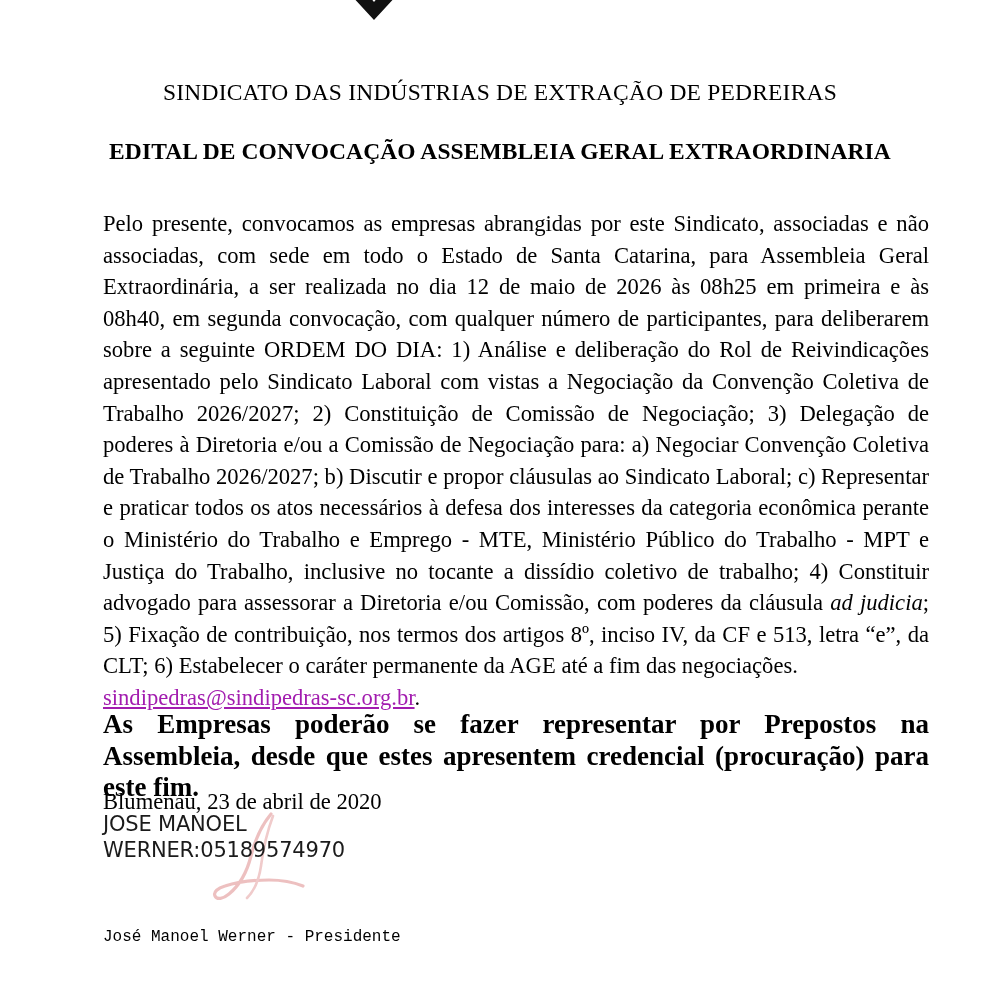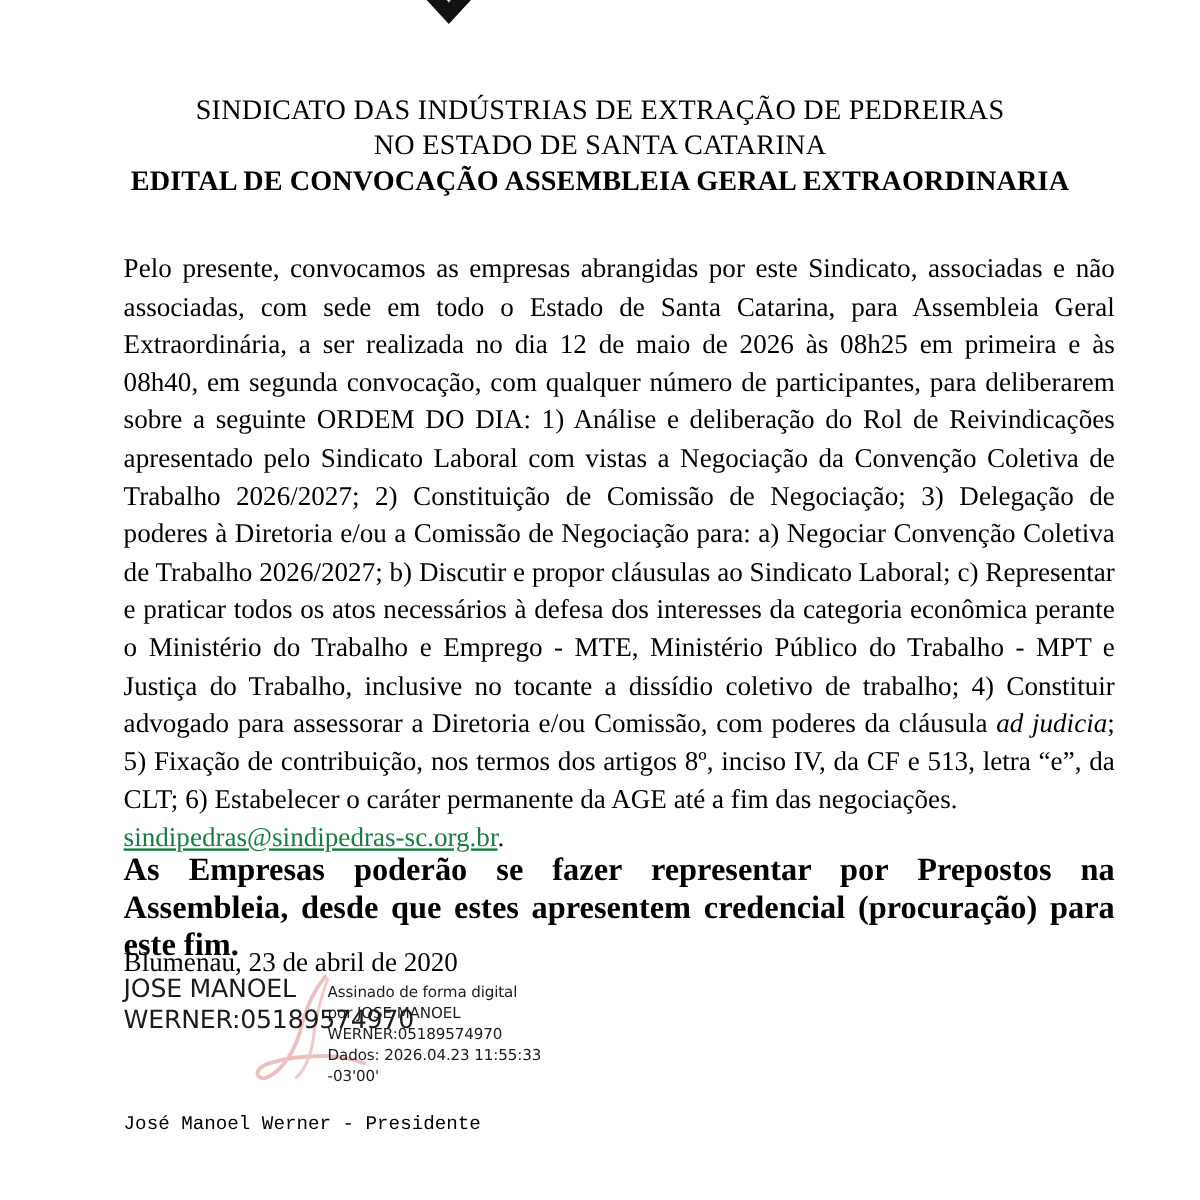--- a/index.html
+++ b/index.html
@@ -83,21 +83,21 @@
   .p-justify {
     text-align: justify;
   }
   .p-left {
     text-align: left;
   }
   .b { font-weight: normal; }
   .i { font-style: italic; }
 
   a.email-link {
-    color: #15803d;
+    color: #a21caf;
     text-decoration: underline;
   }
 
   
   .force-justify:after {
     content: "";
     display: inline-block;
     width: 100%;
   }
 
@@ -179,21 +179,20 @@
   <div class="logo-crop">
     <svg class="logo-mark" viewBox="0 0 104 60">
       <path d="M4 2 L52 54 L100 2 L78 2 L52 32 L26 2 Z" fill="#111111"></path>
       <path d="M44 2 L44 26 L52 36 L60 26 L60 2 Z" fill="#ffffff"></path>
       <path d="M47 2 L47 25 L52 31 L57 25 L57 2 Z" fill="#111111"></path>
     </svg>
   </div>
 
   <div class="heading-block">
     <div class="org-line">SINDICATO DAS INDÚSTRIAS DE EXTRAÇÃO DE PEDREIRAS</div>
-    <div class="org-line">NO ESTADO DE SANTA CATARINA</div>
   </div>
 
   <div class="edital-title">EDITAL DE CONVOCAÇÃO ASSEMBLEIA GERAL EXTRAORDINARIA</div>
 
   <div class="body-block">
     <p class="p-justify"><span>Pelo presente, convocamos as empresas abrangidas por este Sindicato, associadas e não associadas, com sede em todo o Estado de Santa Catarina, para Assembleia Geral Extraordinária, a ser realizada no dia </span><span class="b">12 de maio de 2026</span><span> às </span><span class="b">08h25 em primeira e às 08h40, em segunda convocação</span><span>, com qualquer número de participantes, para deliberarem sobre a seguinte ORDEM DO DIA: </span><span class="b">1)</span><span> Análise e deliberação do Rol de Reivindicações apresentado pelo Sindicato Laboral com vistas a Negociação da Convenção Coletiva de Trabalho 2026/2027; </span><span class="b">2)</span><span> Constituição de Comissão de Negociação; </span><span class="b">3)</span><span> Delegação de poderes à Diretoria e/ou a Comissão de Negociação para: </span><span class="b">a)</span><span> Negociar Convenção Coletiva de Trabalho 2026/2027; </span><span class="b">b)</span><span> Discutir e propor cláusulas ao Sindicato Laboral; </span><span class="b">c)</span><span> Representar e praticar todos os atos necessários à defesa dos interesses da categoria econômica perante o Ministério do Trabalho e Emprego - MTE, Ministério Público do Trabalho - MPT e Justiça do Trabalho, inclusive no tocante a dissídio coletivo de trabalho; </span><span class="b">4)</span><span> Constituir advogado para assessorar a Diretoria e/ou Comissão, com poderes da cláusula </span><span class="i">ad judicia</span><span>; </span><span class="b">5)</span><span> Fixação de contribuição, nos termos dos artigos 8º, inciso IV, da CF e 513, letra “e”, da CLT; </span><span class="b">6)</span><span> Estabelecer o caráter permanente da AGE até a fim das negociações.</span></p>
 
 
     <p class="p-left"><a class="email-link" href="#">sindipedras@sindipedras-sc.org.br</a><span>.</span></p>
   </div>
@@ -203,24 +202,17 @@
   </div>
 
   <div class="city-date">Blumenau, 23 de abril de 2020</div>
 
   <div class="sig-wrap">
     <svg class="sig-swirl" viewBox="0 0 96 96">
       <path d="M60 4 C50 16 44 30 40 46 C36 62 30 74 18 84 C12 89 6 90 4 86 C2 82 7 78 14 76 C26 72 42 70 58 70 C70 70 82 72 92 76" fill="none" stroke="#eab6b6" stroke-width="3.2" stroke-linecap="round"></path>
       <path d="M62 6 C56 22 52 40 50 56 C48 70 44 80 36 88" fill="none" stroke="#eec2c2" stroke-width="2.6" stroke-linecap="round"></path>
     </svg>
     <div class="sig-name">JOSE MANOEL WERNER:05189574970</div>
-    <div class="sig-meta">
-      <div>Assinado de forma digital</div>
-      <div>por JOSE MANOEL</div>
-      <div>WERNER:05189574970</div>
-      <div>Dados: 2026.04.23 11:55:33</div>
-      <div>-03'00'</div>
-    </div>
   </div>
 
   <div class="president-line">José Manoel Werner - Presidente</div>
 
 </div>
 
 </body></html>

